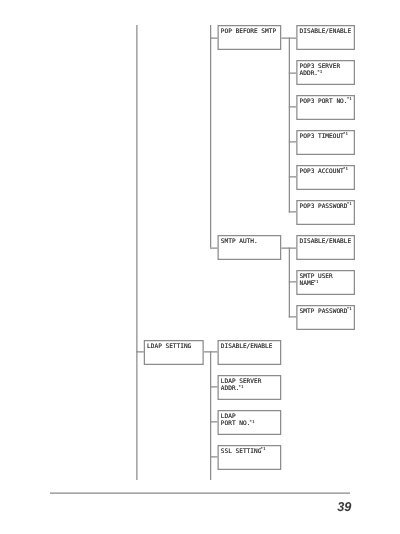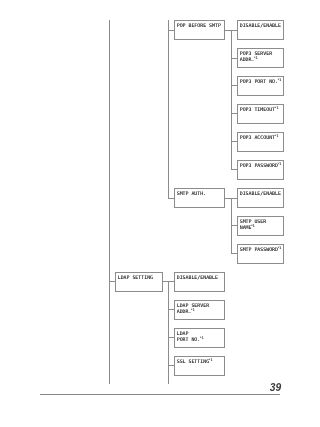--- a/index.html
+++ b/index.html
@@ -14,21 +14,21 @@
   .node .ln{display:block;}
   .node i{font-style:normal;}
   .node sup{font-size:3.3px;line-height:0;vertical-align:0.6em;letter-spacing:0;position:relative;left:-0.6px;}
 
   .vline{position:absolute;width:1px;background:var(--line,#8c8c8c);}
   .hline{position:absolute;height:1px;background:var(--line,#8c8c8c);}
 
   #footer-rule{position:absolute;left:39.7px;top:394px;width:240.8px;height:1px;background:var(--footer-rule,#888888);}
   #footer-title{position:absolute;left:42px;top:395.5px;font-style:italic;font-size:8.4px;
                 color:var(--footer-text,#3a3a3a);}
-  #footer-page{position:absolute;left:265.5px;top:382px;width:20px;text-align:center;
+  #footer-page{position:absolute;left:265.5px;top:401px;width:20px;text-align:center;
                font-style:italic;font-weight:bold;font-size:10.2px;color:var(--footer-text,#3a3a3a);}
 </style>
 </head>
 <body>
 
 <div id="page">
 
   <div class="vline" style="left:109.2px;top:20.3px;height:363.8px"></div>
   <div class="hline" style="left:168.4px;top:29.6px;width:6.6px"></div>
   <div class="vline" style="left:168.4px;top:20.3px;height:177.7px"></div>

